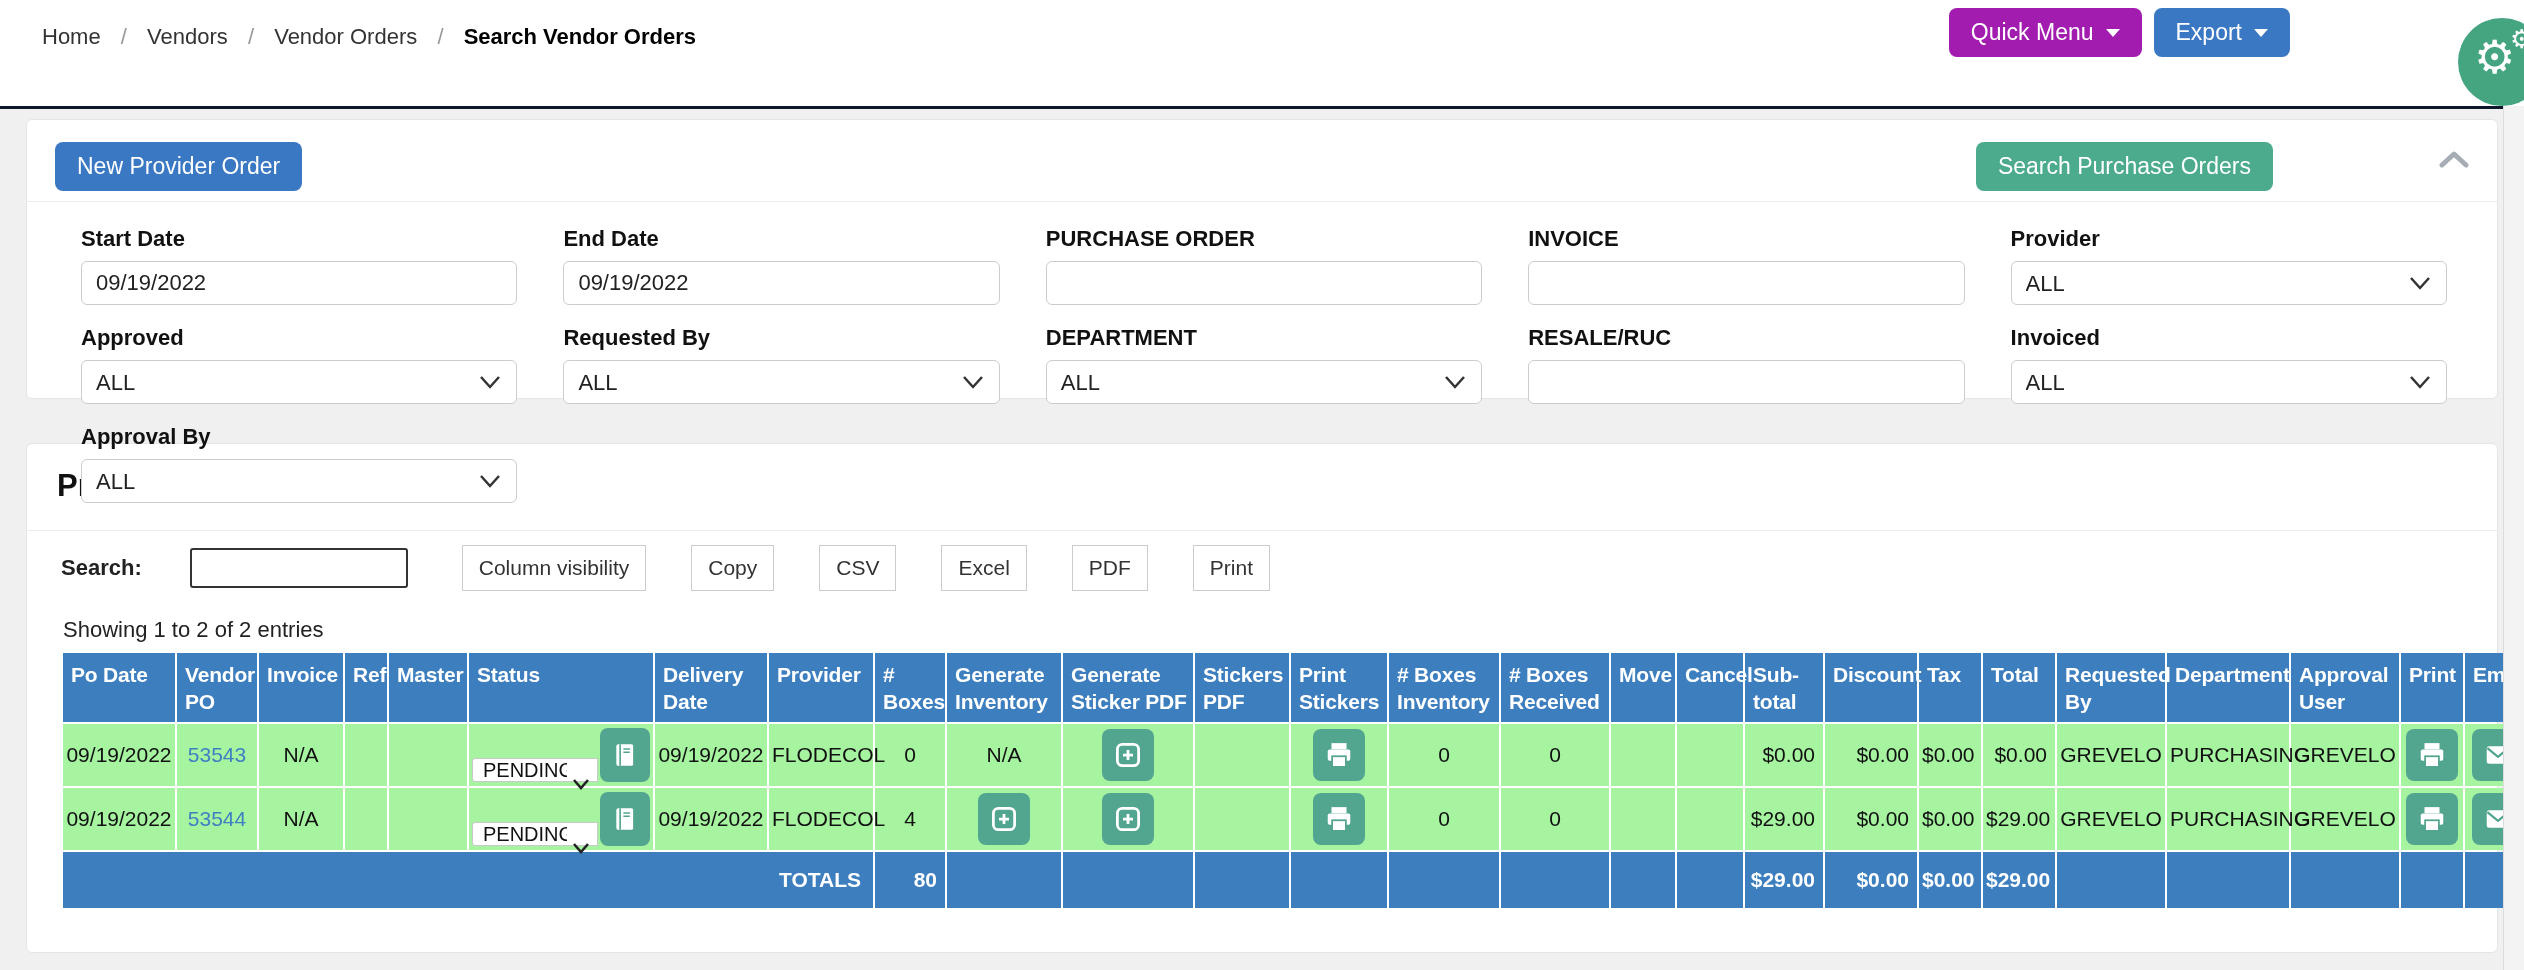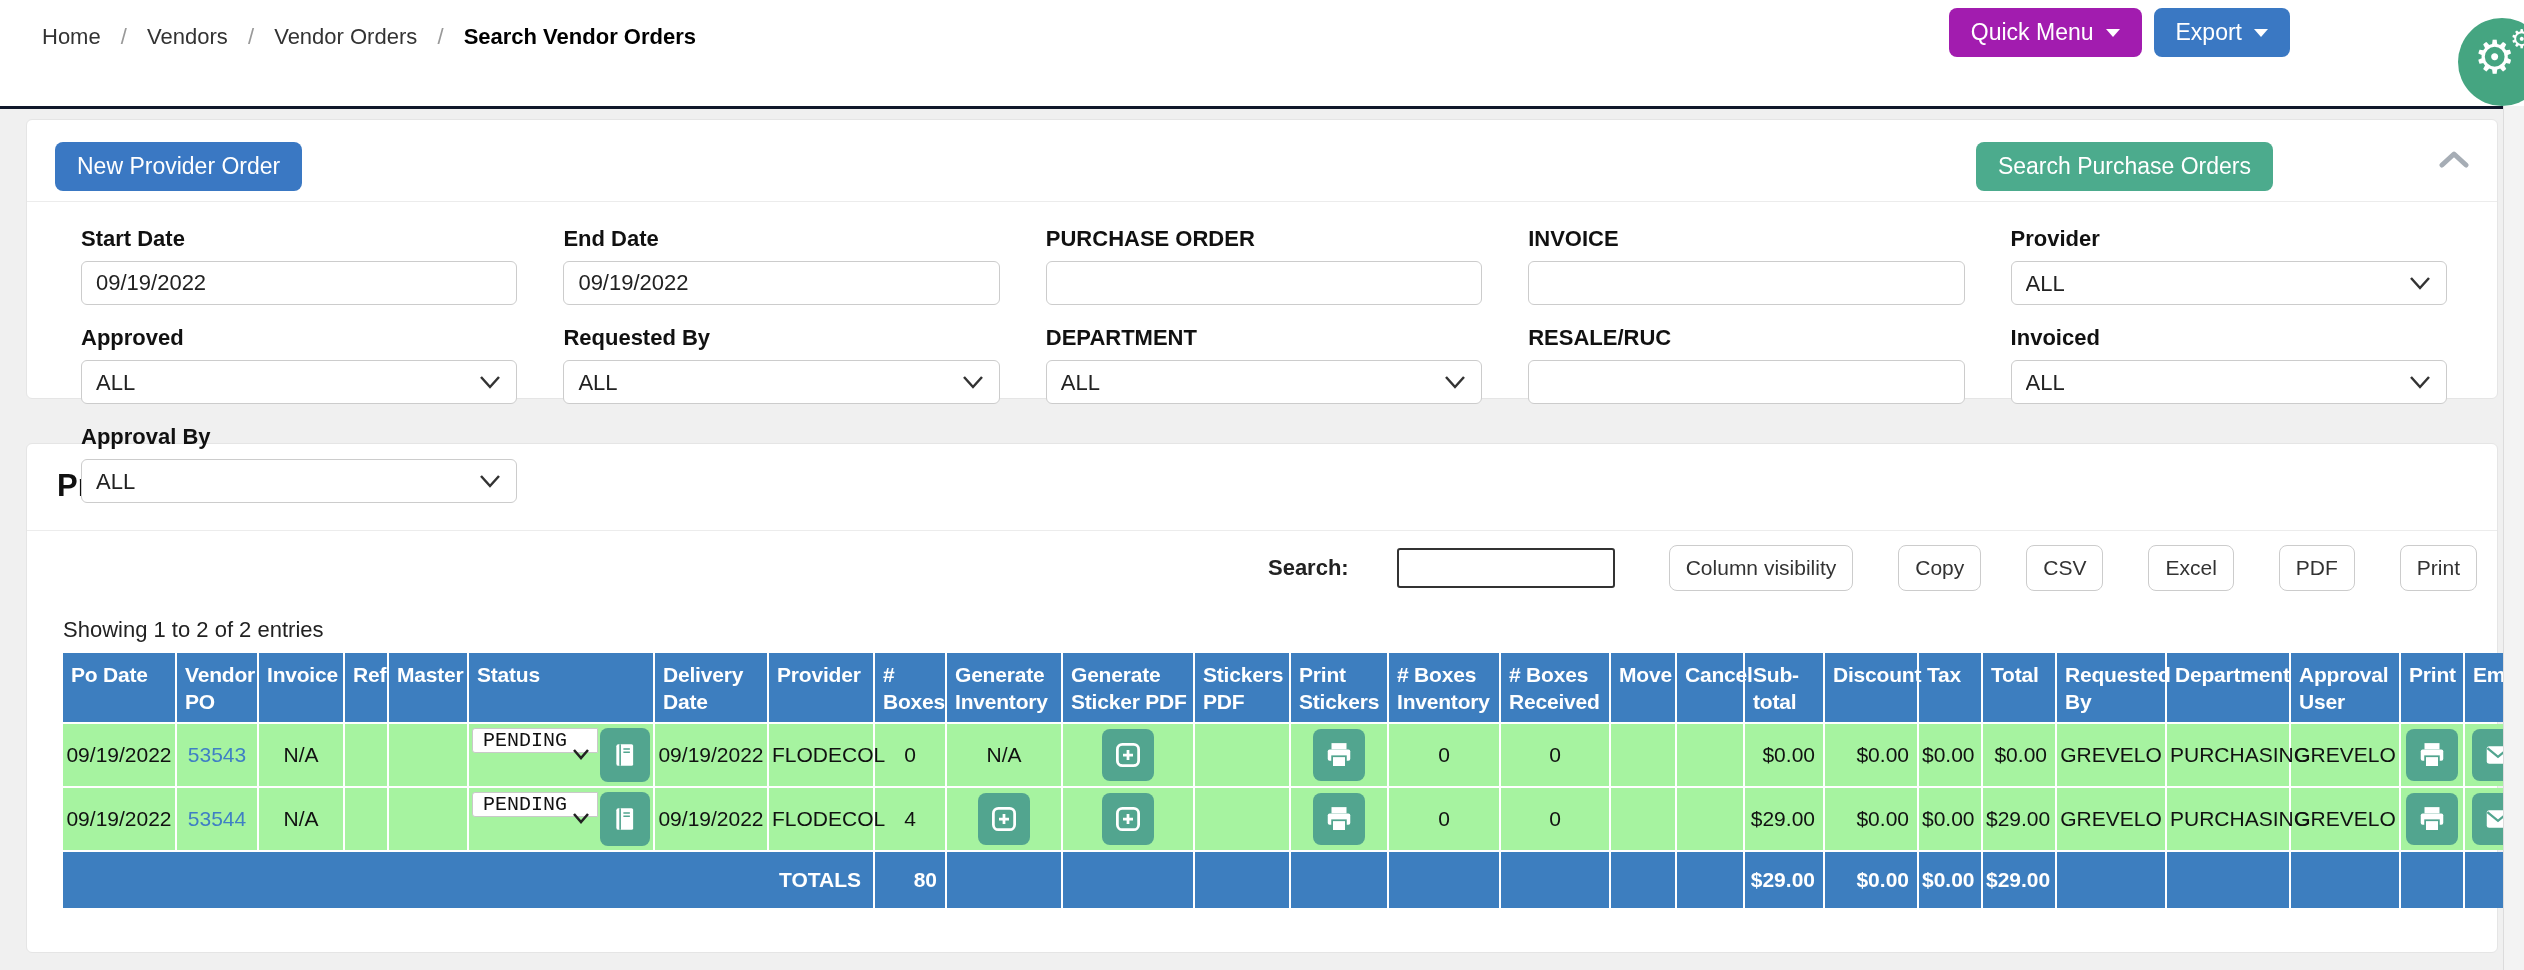--- a/index.html
+++ b/index.html
@@ -42,38 +42,38 @@
   .fgroup label{display:block;font-weight:bold;font-size:22px;color:#111;margin-bottom:9px;}
   .control{height:44px;width:100%;box-sizing:border-box;border:1px solid #ccc;border-radius:6px;
            background:#fff;font-size:22px;color:#222;padding:0 14px;font-family:inherit;}
   select.control{appearance:none;-webkit-appearance:none;-moz-appearance:none;padding-right:48px;}
   .select-wrap{position:relative;}
   .select-wrap .chev{position:absolute;right:16px;top:15px;pointer-events:none;}
   
   .orders-head{padding:24px 30px 26px 30px;border-bottom:1px solid #ececec;}
   .orders-title{margin:0;font-size:31px;font-weight:bold;color:#111;}
   .orders-body{padding:14px 20px 0 34px;}
-  .dt-toolbar{display:flex;justify-content:flex-end;align-items:center;gap:36px;}
+  .dt-toolbar{display:flex;align-items:center;gap:36px;}
   .search-label{font-weight:bold;font-size:22px;margin-right:12px;}
   .search-input{width:218px;height:40px;border:2px solid #333;border-radius:3px;box-sizing:border-box;
                 font-size:22px;padding:0 8px;font-family:inherit;}
-  .dt-btn{border:1px solid #ccc;background:#fff;border-radius:8px;font-size:21px;color:#333;
+  .dt-btn{border:1px solid #ccc;background:#fff;border-radius:0;font-size:21px;color:#333;
           padding:10px 16px;margin-left:9px;cursor:pointer;font-family:inherit;}
   .dt-btn.first{margin-left:18px;}
   .showing{margin:26px 0 8px 2px;font-size:22px;color:#222;}
   
   table.orders{border-collapse:separate;border-spacing:2px;table-layout:fixed;width:2418px;}
   th{background:#3d7ebf;color:#fff;font-weight:bold;font-size:21px;letter-spacing:-0.2px;
      text-align:left;vertical-align:top;padding:8px 5px 6px 8px;line-height:1.3;height:66px;
      box-sizing:border-box;overflow:visible;}
   td{background:#a6f3a0;font-size:21px;color:#111;text-align:center;height:62px;
      box-sizing:border-box;padding:1px 3px;overflow:visible;}
   td.money{text-align:right;padding-right:8px;}
   td a.po-link{color:#3f7fc4;text-decoration:none;}
-  .status-group{display:flex;align-items:flex-start;height:54px;font-family:Liberation Mono, monospace;}
+  .status-group{display:flex;align-items:flex-end;height:54px;}
   .status-selwrap{flex:1;position:relative;min-width:0;}
   .status-select{width:100%;height:100%;border:1px solid #c9c9c9;border-radius:3px 0 0 3px;
                  background:#fff;font-size:20px;padding:0 30px 0 10px;appearance:none;
                  -webkit-appearance:none;font-family:inherit;color:#111;}
   .status-selwrap .chev{position:absolute;right:8px;top:20px;pointer-events:none;}
   .ibtn{width:52px;height:52px;background:#52a58f;border:none;border-radius:8px;cursor:pointer;
         display:flex;align-items:center;justify-content:center;margin:0 auto;}
   .ibtn.attached{width:50px;height:54px;border-radius:8px;margin:0 0 0 2px;flex:none;}
   tr.totals td{background:#3d7ebf;color:#fff;font-weight:bold;height:56px;font-size:21px;}
   tr.totals td.tlabel{text-align:right;padding-right:12px;}

